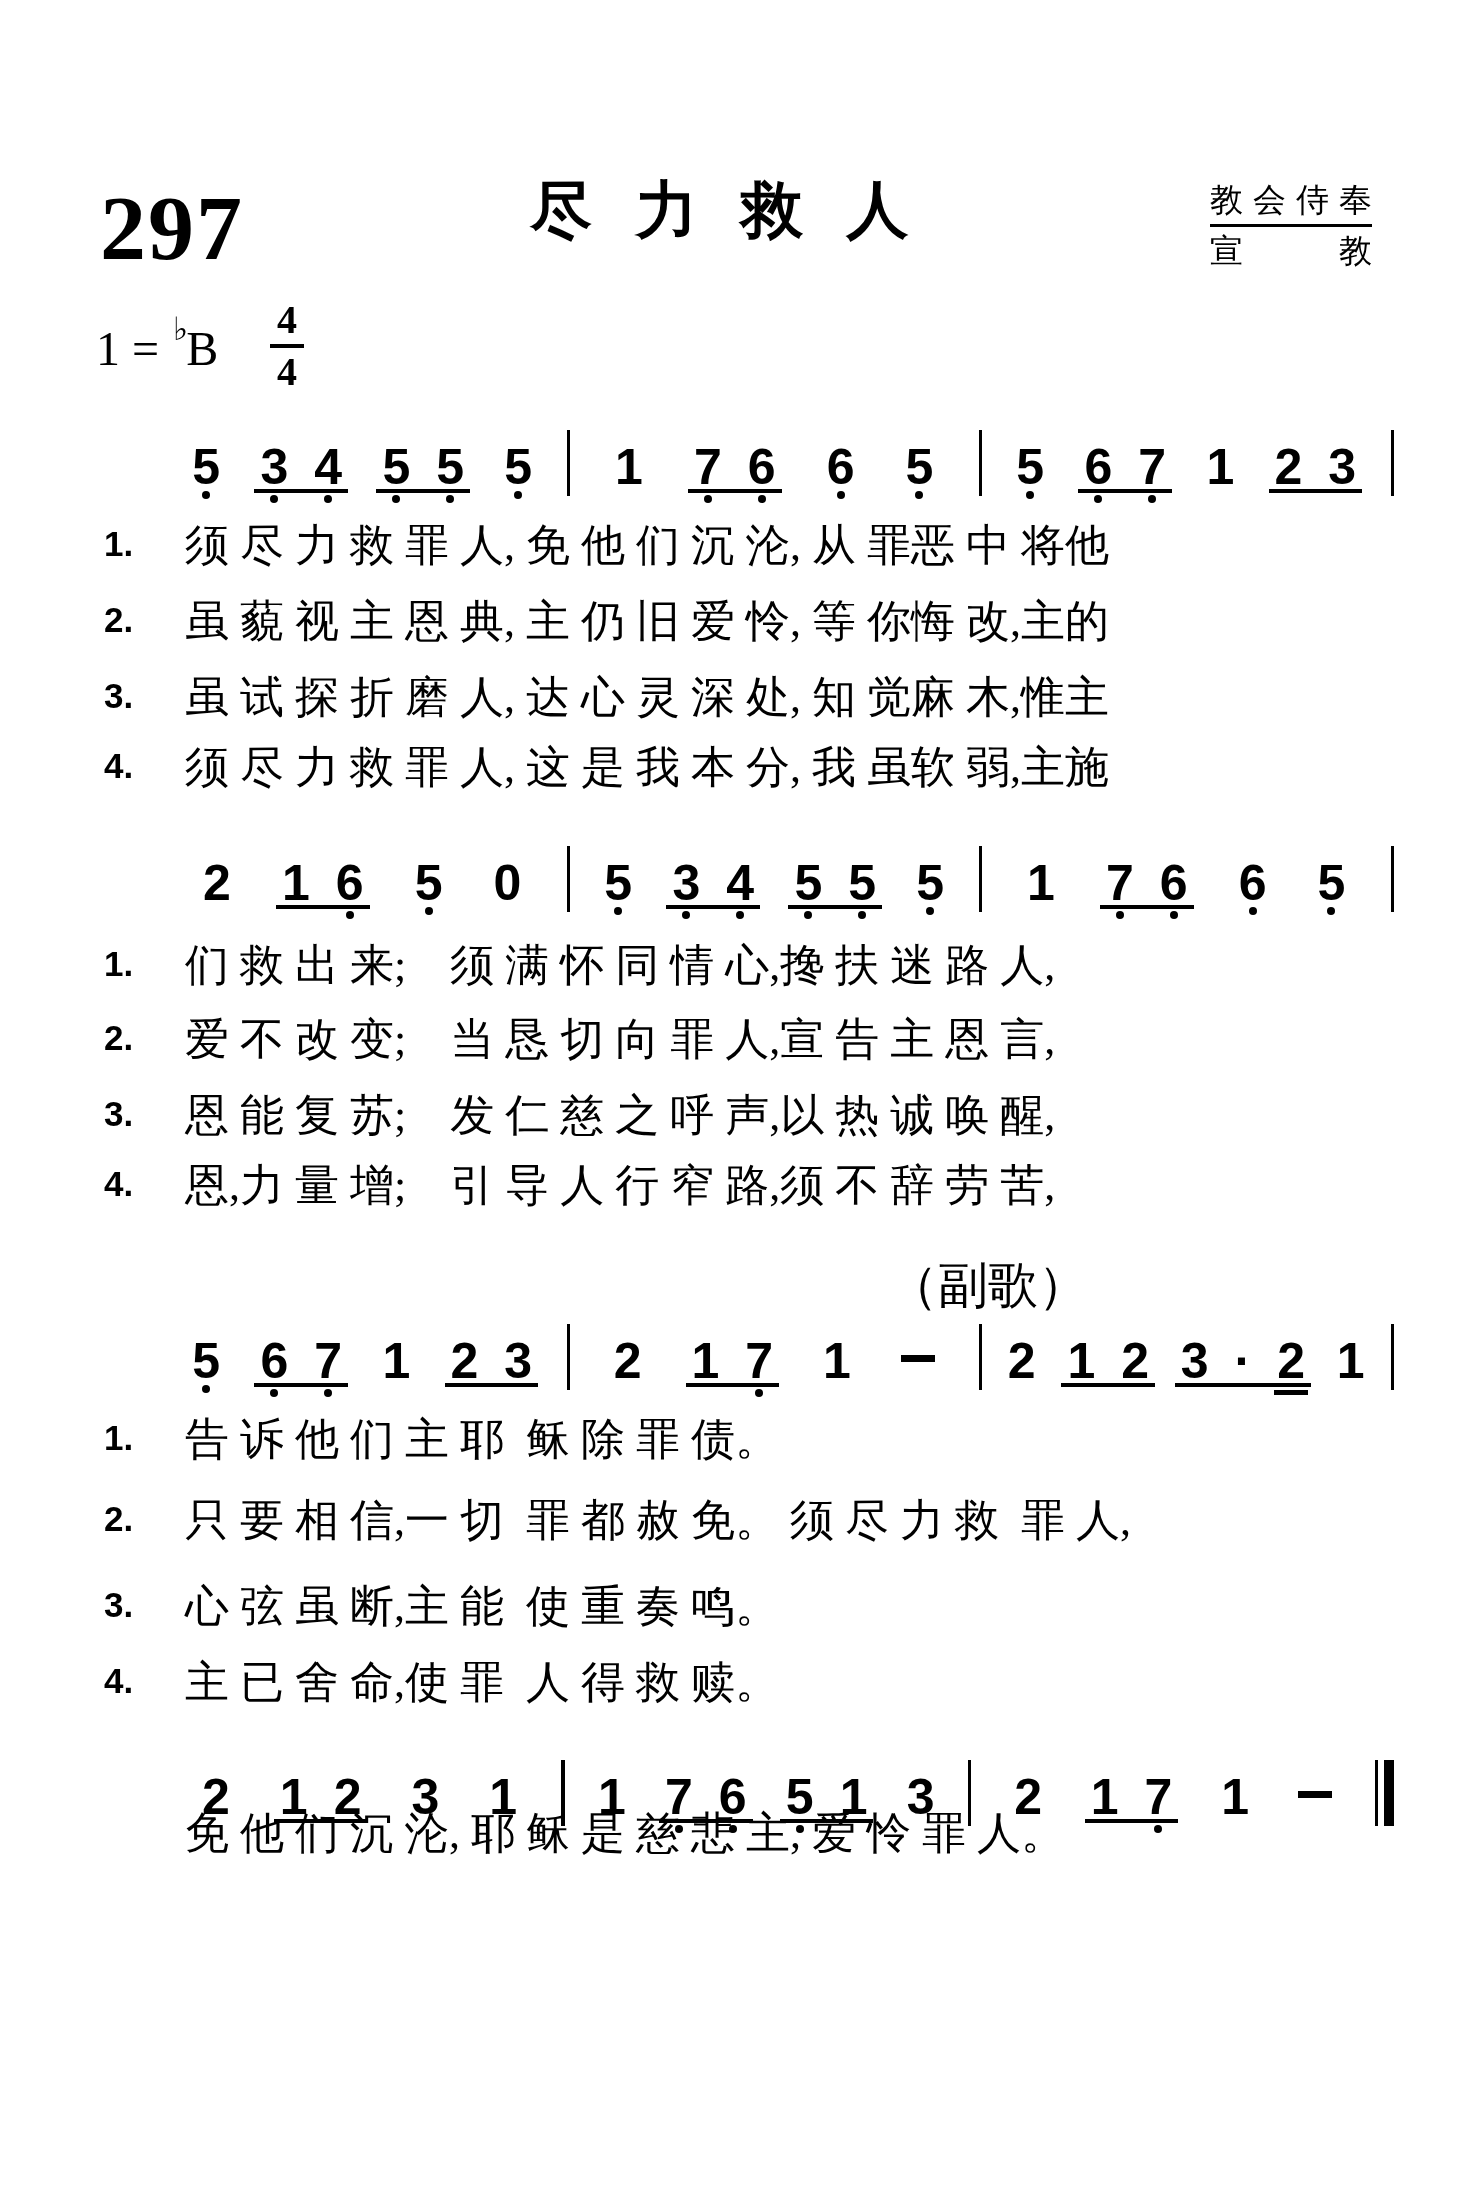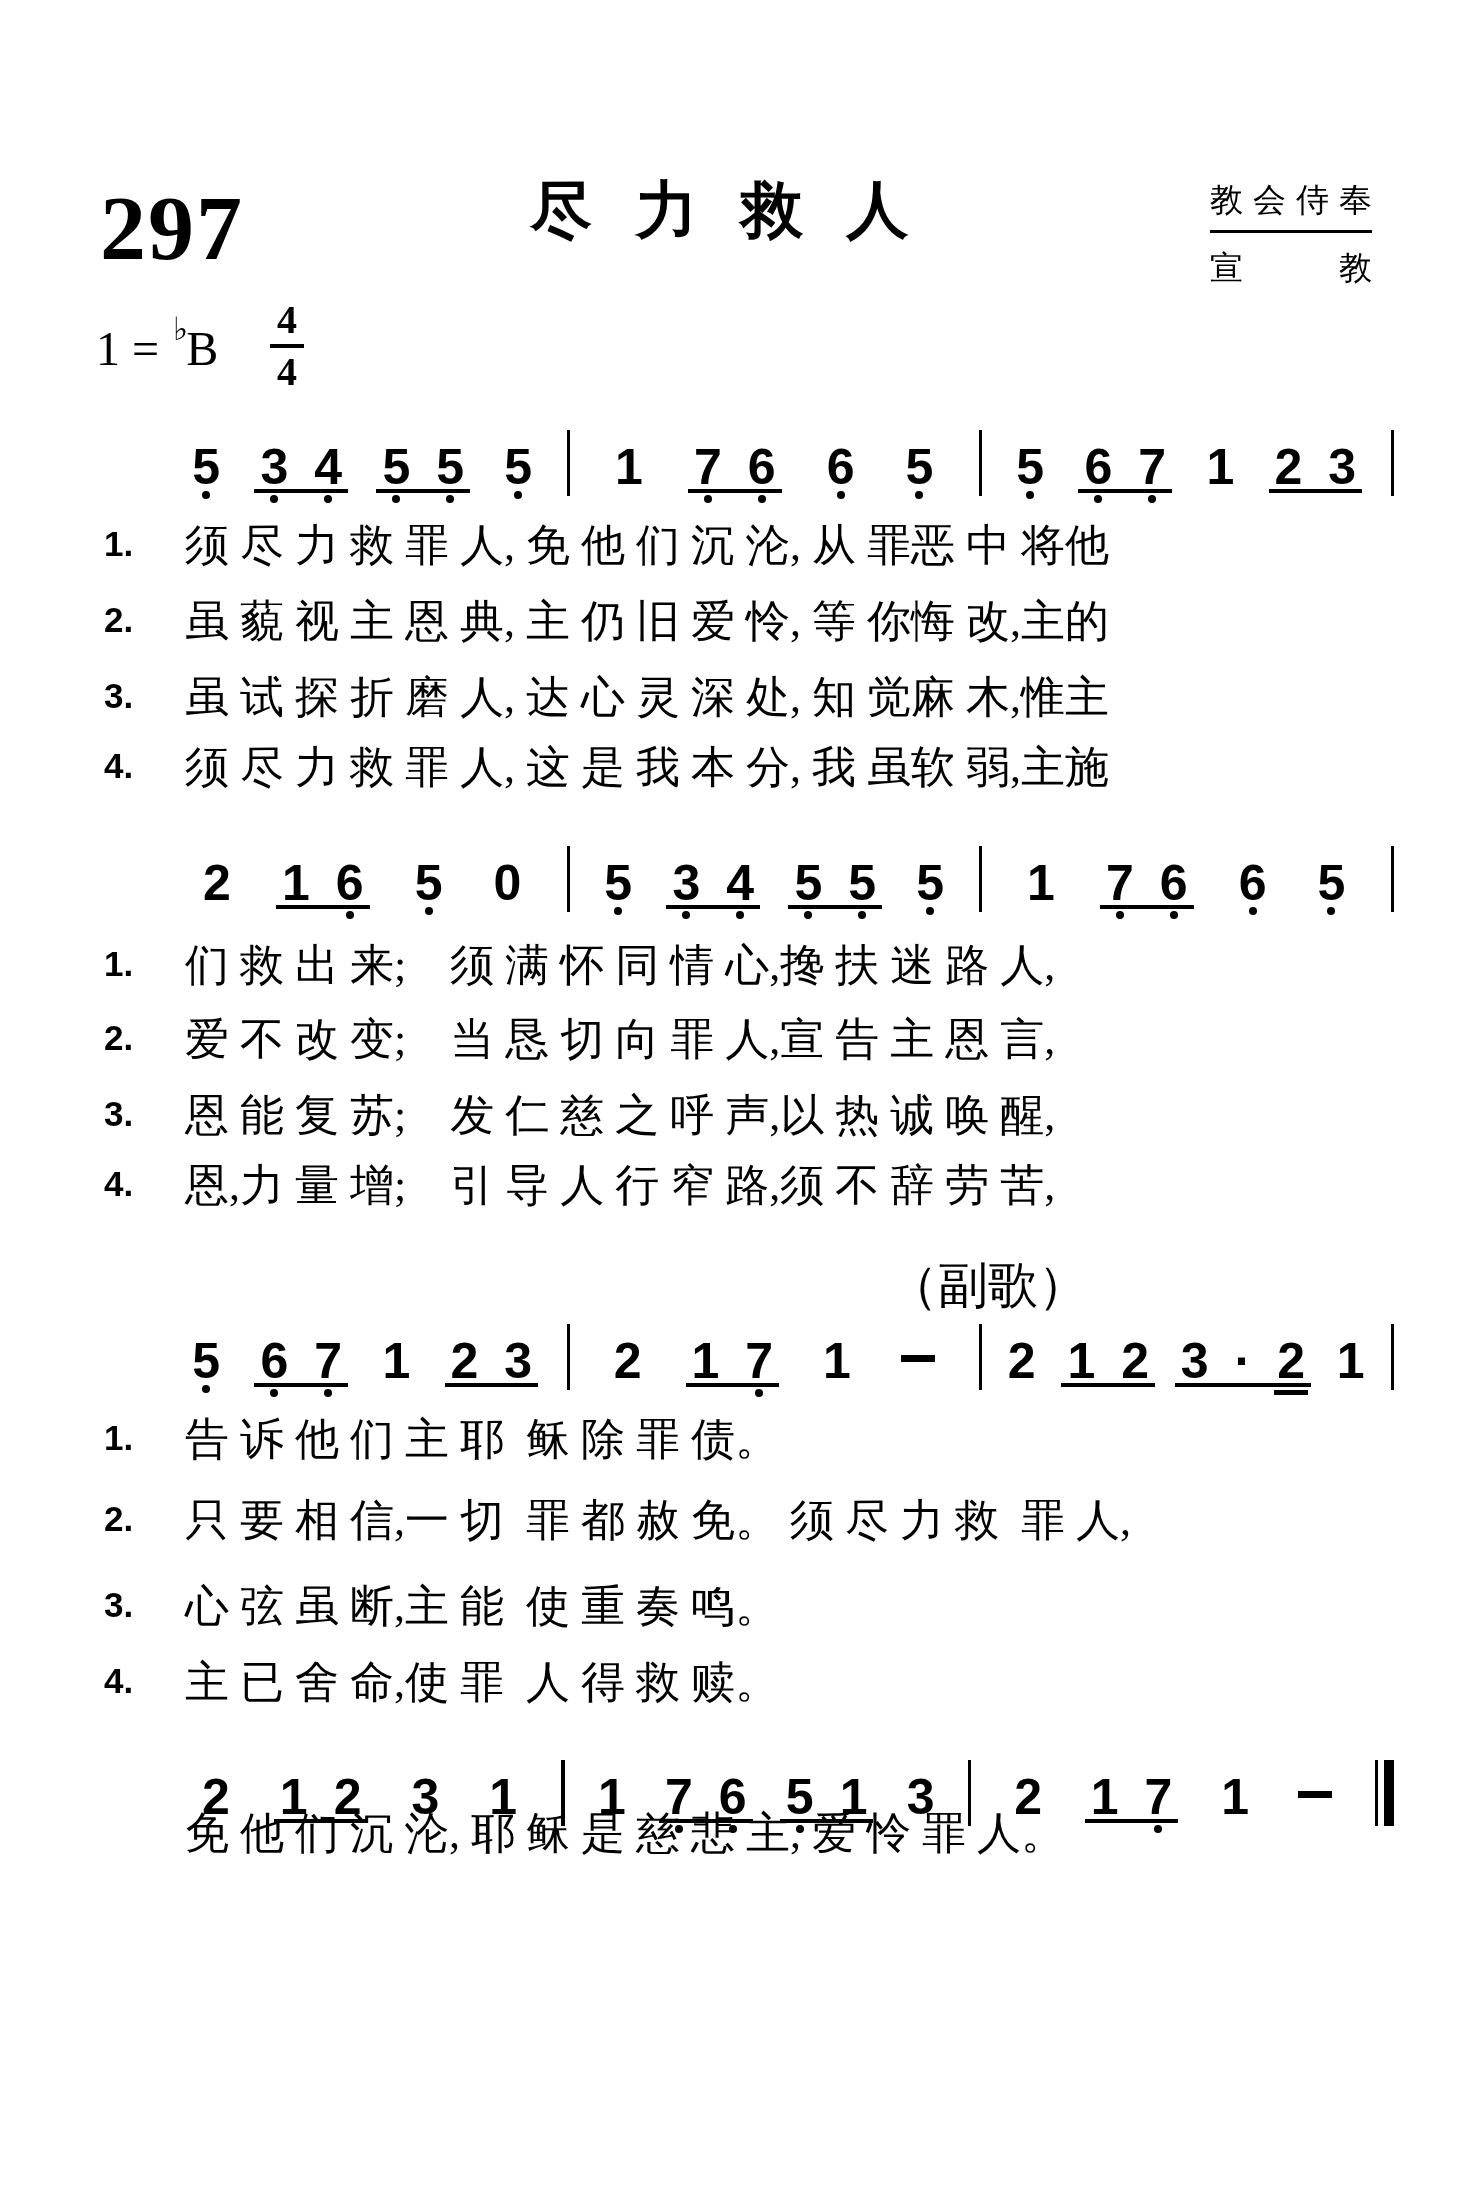--- a/index.html
+++ b/index.html
@@ -4,22 +4,22 @@
 <style>
   html,body{margin:0;padding:0;}
   body{
     width:1476px;height:2185px;position:relative;background:#ffffff;color:#000;
     font-family:"Liberation Serif",serif;overflow:hidden;
   }
   
   .hymn-number{position:absolute;left:100px;top:175px;font-size:92px;font-weight:bold;letter-spacing:2px;}
   .hymn-title{position:absolute;left:530px;top:168px;font-size:62px;font-weight:bold;white-space:pre;word-spacing:28px;}
   .category{position:absolute;left:1210px;top:182px;width:162px;font-size:33px;line-height:1.1;}
-  .cat-top{text-align:justify;text-align-last:justify;padding-bottom:12px;border-bottom:3px solid #000;}
-  .cat-bot{text-align:justify;text-align-last:justify;padding-top:17px;}
+  .cat-top{text-align:justify;text-align-last:justify;padding-bottom:6px;border-bottom:3px solid #000;}
+  .cat-bot{text-align:justify;text-align-last:justify;padding-top:6px;}
   
   .key-sig{position:absolute;left:96px;top:318px;font-size:48px;font-weight:normal;white-space:pre;}
   .key-sig .flat{font-size:32px;vertical-align:super;position:relative;top:-8px;left:2px;}
   .meter{position:absolute;left:270px;top:300px;text-align:center;font-size:40px;font-weight:bold;line-height:1.0;}
   .meter .m-top{border-bottom:4px solid #000;padding:0 7px 4px;}
   .meter .m-bot{padding-top:4px;}
   
   .music-line{position:absolute;left:158px;width:1236px;display:flex;align-items:flex-start;}
   .measure{flex:1;display:flex;justify-content:space-evenly;align-items:flex-start;}
   .group{display:flex;column-gap:26px;padding:0 6px;position:relative;}

